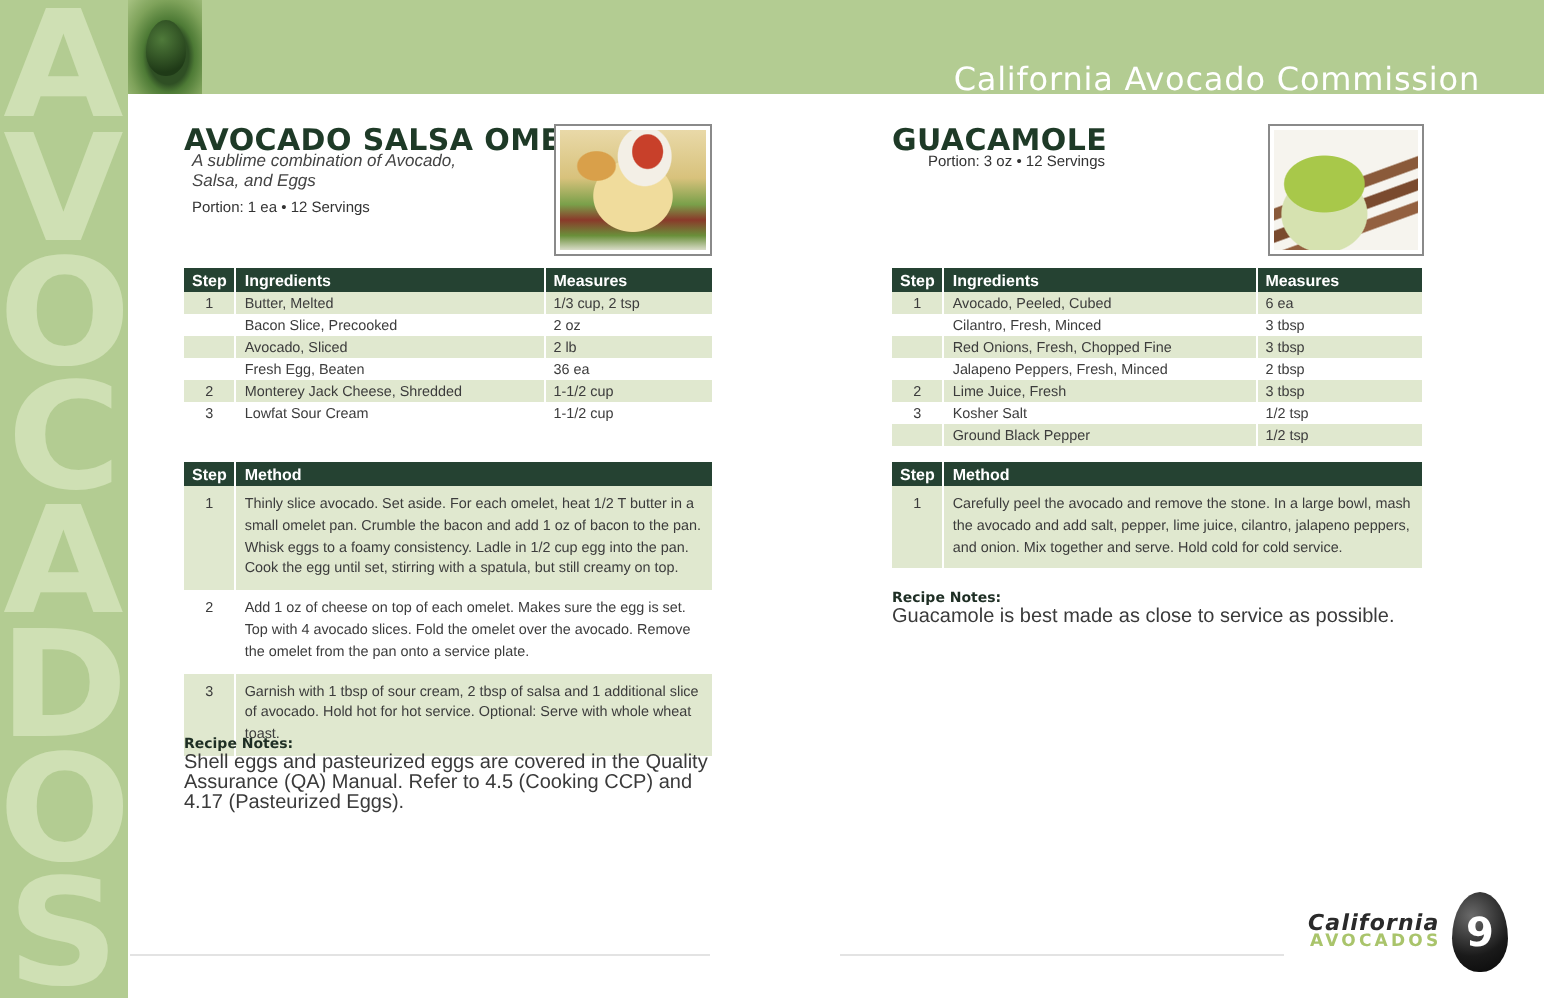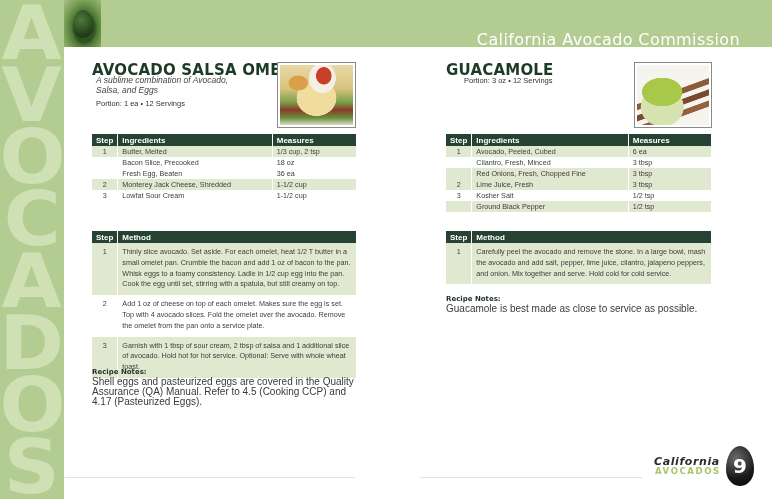--- a/index.html
+++ b/index.html
@@ -98,21 +98,26 @@
       <th>Measures</th>
     </tr>
     <tr class="alt">
           <td class="step">1</td>
           <td>Butter, Melted</td>
           <td>1/3 cup, 2 tsp</td>
         </tr>
     <tr>
           <td class="step"></td>
           <td>Bacon Slice, Precooked</td>
-          <td>18 oz</td>
+          <td>2 oz</td>
+        </tr>
+    <tr class="alt">
+          <td class="step"></td>
+          <td>Avocado, Sliced</td>
+          <td>2 lb</td>
         </tr>
     <tr>
           <td class="step"></td>
           <td>Fresh Egg, Beaten</td>
           <td>36 ea</td>
         </tr>
     <tr class="alt">
           <td class="step">2</td>
           <td>Monterey Jack Cheese, Shredded</td>
           <td>1-1/2 cup</td>
@@ -180,20 +185,25 @@
         </tr>
     <tr>
           <td class="step"></td>
           <td>Cilantro, Fresh, Minced</td>
           <td>3 tbsp</td>
         </tr>
     <tr class="alt">
           <td class="step"></td>
           <td>Red Onions, Fresh, Chopped Fine</td>
           <td>3 tbsp</td>
+        </tr>
+    <tr>
+          <td class="step"></td>
+          <td>Jalapeno Peppers, Fresh, Minced</td>
+          <td>2 tbsp</td>
         </tr>
     <tr class="alt">
           <td class="step">2</td>
           <td>Lime Juice, Fresh</td>
           <td>3 tbsp</td>
         </tr>
     <tr>
           <td class="step">3</td>
           <td>Kosher Salt</td>
           <td>1/2 tsp</td>

